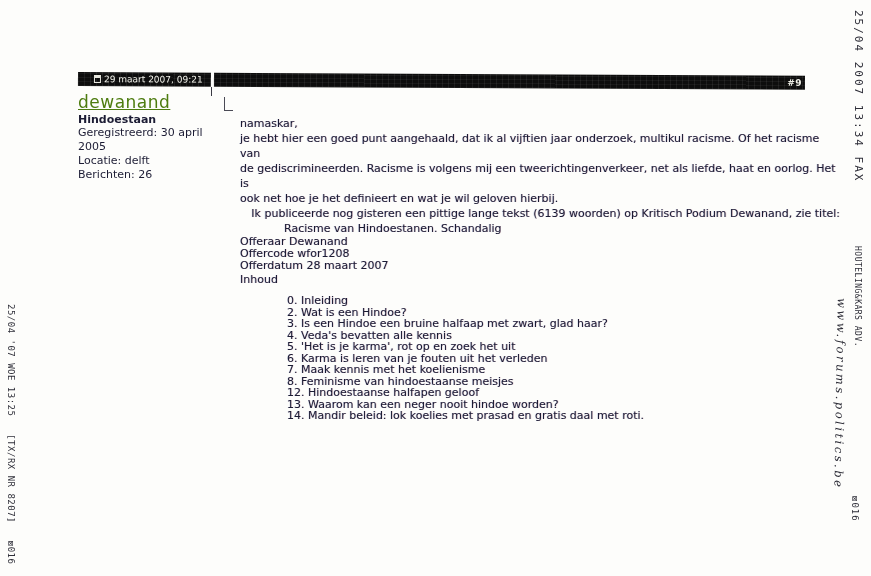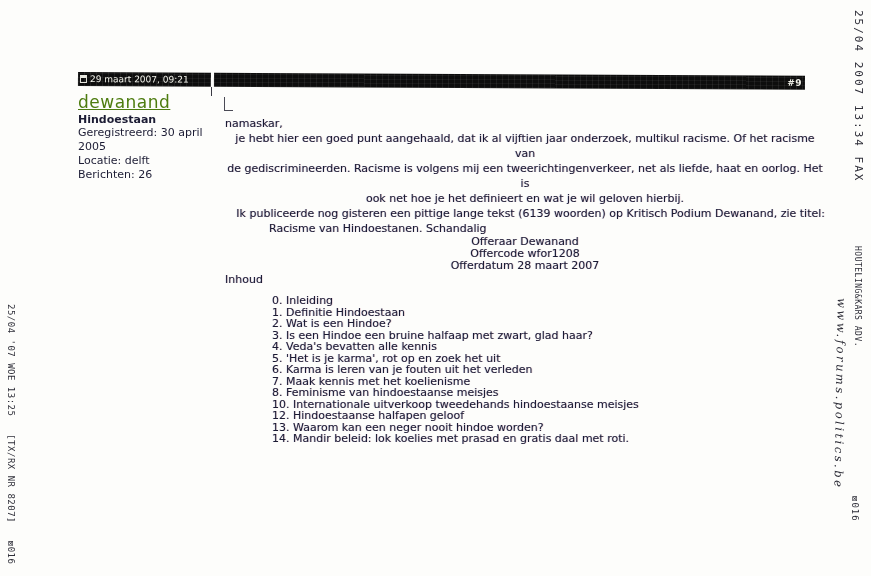--- a/index.html
+++ b/index.html
@@ -30,21 +30,21 @@
     display:flex; transform:rotate(0.3deg); transform-origin:0 0;
   }
   .bar-cell {
     background-color:#0d0d0d;
     background-image:
       repeating-linear-gradient(90deg, rgba(255,255,255,0.07) 0 1px, transparent 1px 6px),
       repeating-linear-gradient(0deg, rgba(255,255,255,0.05) 0 1px, transparent 1px 4px);
   }
   .bar-cell-left {
     width:133px; display:flex; align-items:center; gap:3px;
-    padding-left:2px; box-sizing:border-box;
+    padding-left:16px; box-sizing:border-box;
   }
   .bar-sep { width:3px; background:#fdfdfb; }
   .bar-cell-right {
     flex:1; display:flex; align-items:center; justify-content:flex-end;
     padding-right:3px;
   }
   .date-icon {
     display:inline-block; width:7px; height:8px; box-sizing:border-box;
     border:1px solid #e8e8e0;
     background:linear-gradient(#e8e8e0 2px, transparent 2px);
@@ -63,25 +63,25 @@
   .userinfo { font-size:11px; line-height:14px; }
 
   
   .cell-border-artifact {
     position:absolute; left:224px; top:97px; width:8px; height:13px;
     border-left:1px solid #4a4a55; border-bottom:1px solid #4a4a55;
   }
 
   
   .message {
-    position:absolute; left:225px; top:116px; width:600px;
+    position:absolute; left:240px; top:116px; width:600px;
     color:#1b1b33; font-size:11px; line-height:15px;
   }
   .message p { margin:0; text-shadow:0.6px 0 rgba(150,40,70,0.22), -0.6px 0 rgba(30,60,150,0.22); }
-  .pre { white-space:pre-line;text-align:center; }
+  .pre { white-space:pre-line; }
   .p1 { margin-top:13px; }
   .p2 { margin-top:12px;text-align:right; }
   .article-title { margin-top:17px;padding-left:44px; }
   .offer { margin-top:9px; line-height:12px; }
   .contents-heading { margin-top:22px; }
   .toc { margin-top:8px; line-height:11.5px; }
   .toc-item { white-space:nowrap; text-shadow:0.6px 0 rgba(150,40,70,0.22), -0.6px 0 rgba(30,60,150,0.22);padding-left:47px; }
 </style>
 </head>
 <body>
@@ -124,28 +124,26 @@
 de gediscrimineerden. Racisme is volgens mij een tweerichtingenverkeer, net als liefde, haat en oorlog. Het is
 ook net hoe je het definieert en wat je wil geloven hierbij.</p>
     <p class="p2">Ik publiceerde nog gisteren een pittige lange tekst (6139 woorden) op Kritisch Podium Dewanand, zie titel:</p>
     <p class="article-title">Racisme van Hindoestanen. Schandalig</p>
     <p class="offer pre">Offeraar Dewanand
 Offercode wfor1208
 Offerdatum 28 maart 2007</p>
     <p class="contents-heading">Inhoud</p>
     <div class="toc">
         <div class="toc-item">0. Inleiding</div>
-        <div class="toc-item">1. Definitie Hindoestaan</div>
         <div class="toc-item">2. Wat is een Hindoe?</div>
         <div class="toc-item">3. Is een Hindoe een bruine halfaap met zwart, glad haar?</div>
         <div class="toc-item">4. Veda's bevatten alle kennis</div>
         <div class="toc-item">5. 'Het is je karma', rot op en zoek het uit</div>
         <div class="toc-item">6. Karma is leren van je fouten uit het verleden</div>
         <div class="toc-item">7. Maak kennis met het koelienisme</div>
         <div class="toc-item">8. Feminisme van hindoestaanse meisjes</div>
-        <div class="toc-item">10. Internationale uitverkoop tweedehands hindoestaanse meisjes</div>
         <div class="toc-item">12. Hindoestaanse halfapen geloof</div>
         <div class="toc-item">13. Waarom kan een neger nooit hindoe worden?</div>
         <div class="toc-item">14. Mandir beleid: lok koelies met prasad en gratis daal met roti.</div>
       </div>
   </div>
 
 </div>
 
 </body></html>

